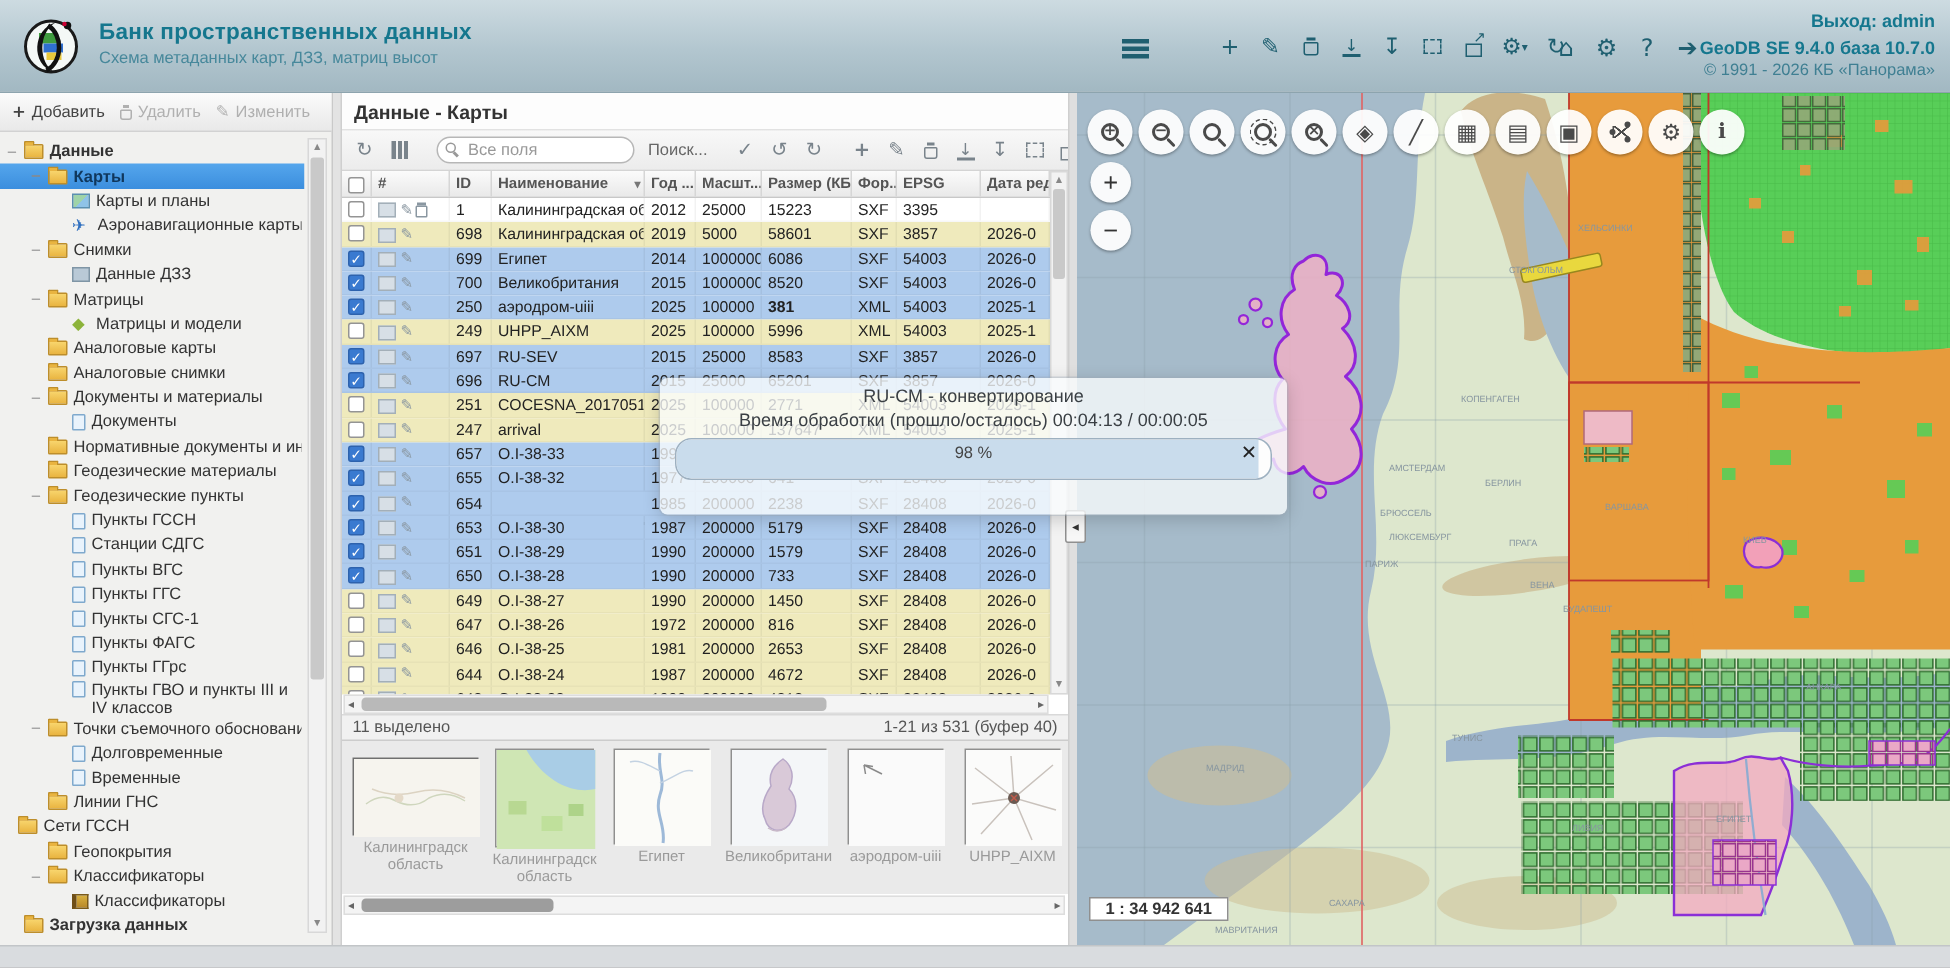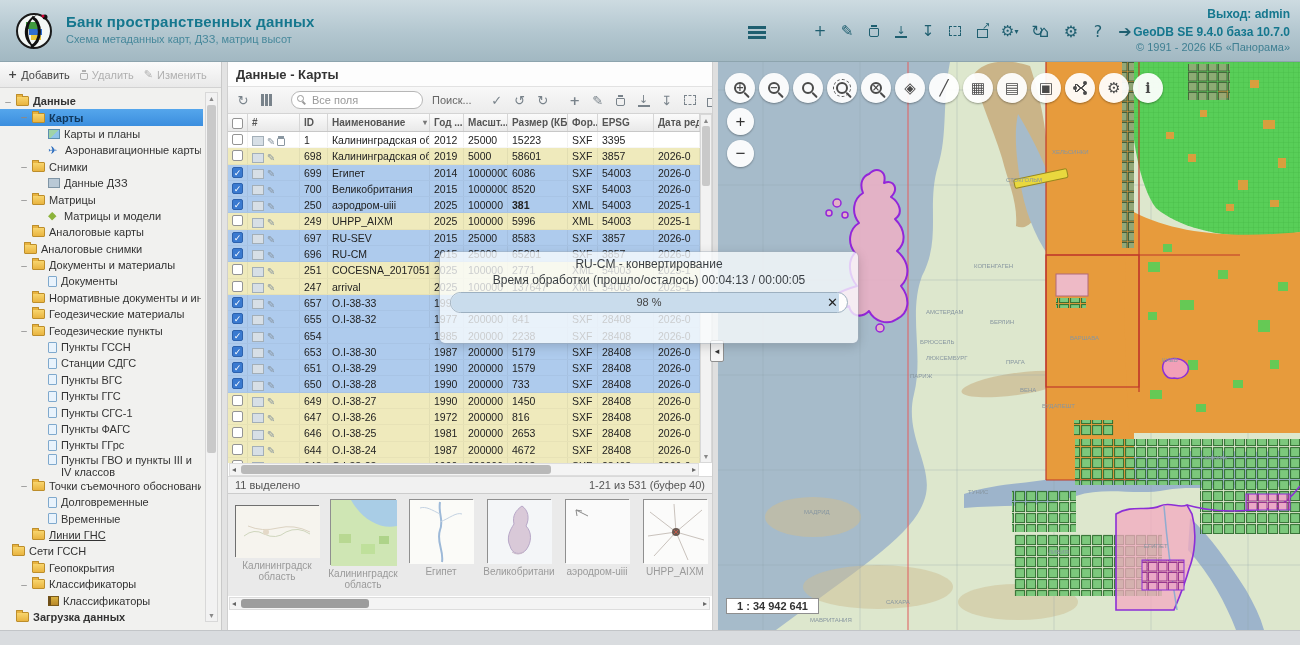--- a/index.html
+++ b/index.html
@@ -111,21 +111,21 @@
 .mbtn{width:30px;height:30px;border-radius:50%;background:rgba(255,255,255,.93);box-shadow:0 1px 2px rgba(0,0,0,.35);display:flex;align-items:center;justify-content:center;color:#4a4a4a;font-size:15px;cursor:pointer}
 .mbtn .info-i{font:bold 14px "DejaVu Serif",serif}
 #mzoom{position:absolute;left:9px;top:46px;z-index:4}
 .zbtn{width:27px;height:27px;border-radius:50%;background:rgba(255,255,255,.93);box-shadow:0 1px 2px rgba(0,0,0,.35);display:flex;align-items:center;justify-content:center;font-size:17px;color:#333;cursor:pointer;margin-bottom:5px}
 #mscale{position:absolute;left:8px;bottom:16px;background:#fff;border:1px solid #8f8f8f;font-size:11px;font-weight:bold;color:#333;padding:1px 10px;z-index:4}
 #mcoords{position:absolute;left:100px;bottom:16px;background:#fff;border:1px solid #8f8f8f;font-size:11px;font-weight:bold;color:#333;padding:1px 10px;z-index:4}
 
 #modal{position:absolute;left:440px;top:252px;width:418px;height:91px;background:rgba(250,252,254,.78);border-radius:5px;box-shadow:0 0 0 1px rgba(160,172,186,.4),0 3px 12px rgba(0,0,0,.18);z-index:50}
 #modal .mt{text-align:center;font-size:12px;color:#3a3f44;margin-top:5px}
 #modal .mm{text-align:center;font-size:12px;color:#3a3f44;margin-top:2px}
-#pill{position:absolute;left:10px;right:10px;top:40px;height:21px;background:#fdfdfd;border:1px solid #9db0c0;border-radius:11px;overflow:hidden}
+#pill{position:absolute;left:10px;right:10px;top:40px;height:28px;background:#fdfdfd;border:1px solid #9db0c0;border-radius:11px;overflow:hidden}
 #pfill{position:absolute;left:0;top:0;bottom:0;background:#c9dcec}
 #plabel{position:absolute;left:0;right:0;top:3px;text-align:center;font-size:11px;color:#444}
 #pclose{position:absolute;right:9px;top:2px;font-size:13px;font-weight:bold;color:#222;cursor:pointer}
 
 #bstrip{position:absolute;left:0;top:630px;width:1300px;height:15px;background:#d9dcdf;border-top:1px solid #c2c5c8}
 svg text{font-family:"Liberation Sans",sans-serif}
 </style>
 </head>
 <body>
 
@@ -233,21 +233,21 @@
         <div class="titem" style="padding-left: 36px;">
           <span class="tg"></span>
           <span class="t-matrix glyph">◆</span>
           <span class="lbl">Матрицы и модели</span>
         </div>
         <div class="titem" style="padding-left: 20px;">
           <span class="tg"></span>
           <span class="t-folder"></span>
           <span class="lbl">Аналоговые карты</span>
         </div>
-        <div class="titem" style="padding-left: 12px;">
+        <div class="titem" style="padding-left: 20px;">
           <span class="tg"></span>
           <span class="t-folder"></span>
           <span class="lbl">Аналоговые снимки</span>
         </div>
         <div class="titem" style="padding-left: 20px;">
           <span class="tg">‒</span>
           <span class="t-folder"></span>
           <span class="lbl">Документы и материалы</span>
         </div>
         <div class="titem" style="padding-left: 36px;">
@@ -318,21 +318,21 @@
         <div class="titem" style="padding-left: 36px;">
           <span class="tg"></span>
           <span class="t-doc"></span>
           <span class="lbl">Долговременные</span>
         </div>
         <div class="titem" style="padding-left: 36px;">
           <span class="tg"></span>
           <span class="t-doc"></span>
           <span class="lbl">Временные</span>
         </div>
-        <div class="titem" style="padding-left: 20px; text-decoration: underline;">
+        <div class="titem" style="padding-left: 20px;">
           <span class="tg"></span>
           <span class="t-folder"></span>
           <span class="lbl">Линии ГНС</span>
         </div>
         <div class="titem" style="">
           <span class="tg"></span>
           <span class="t-folder"></span>
           <span class="lbl">Сети ГССН</span>
         </div>
         <div class="titem" style="padding-left: 20px;">

